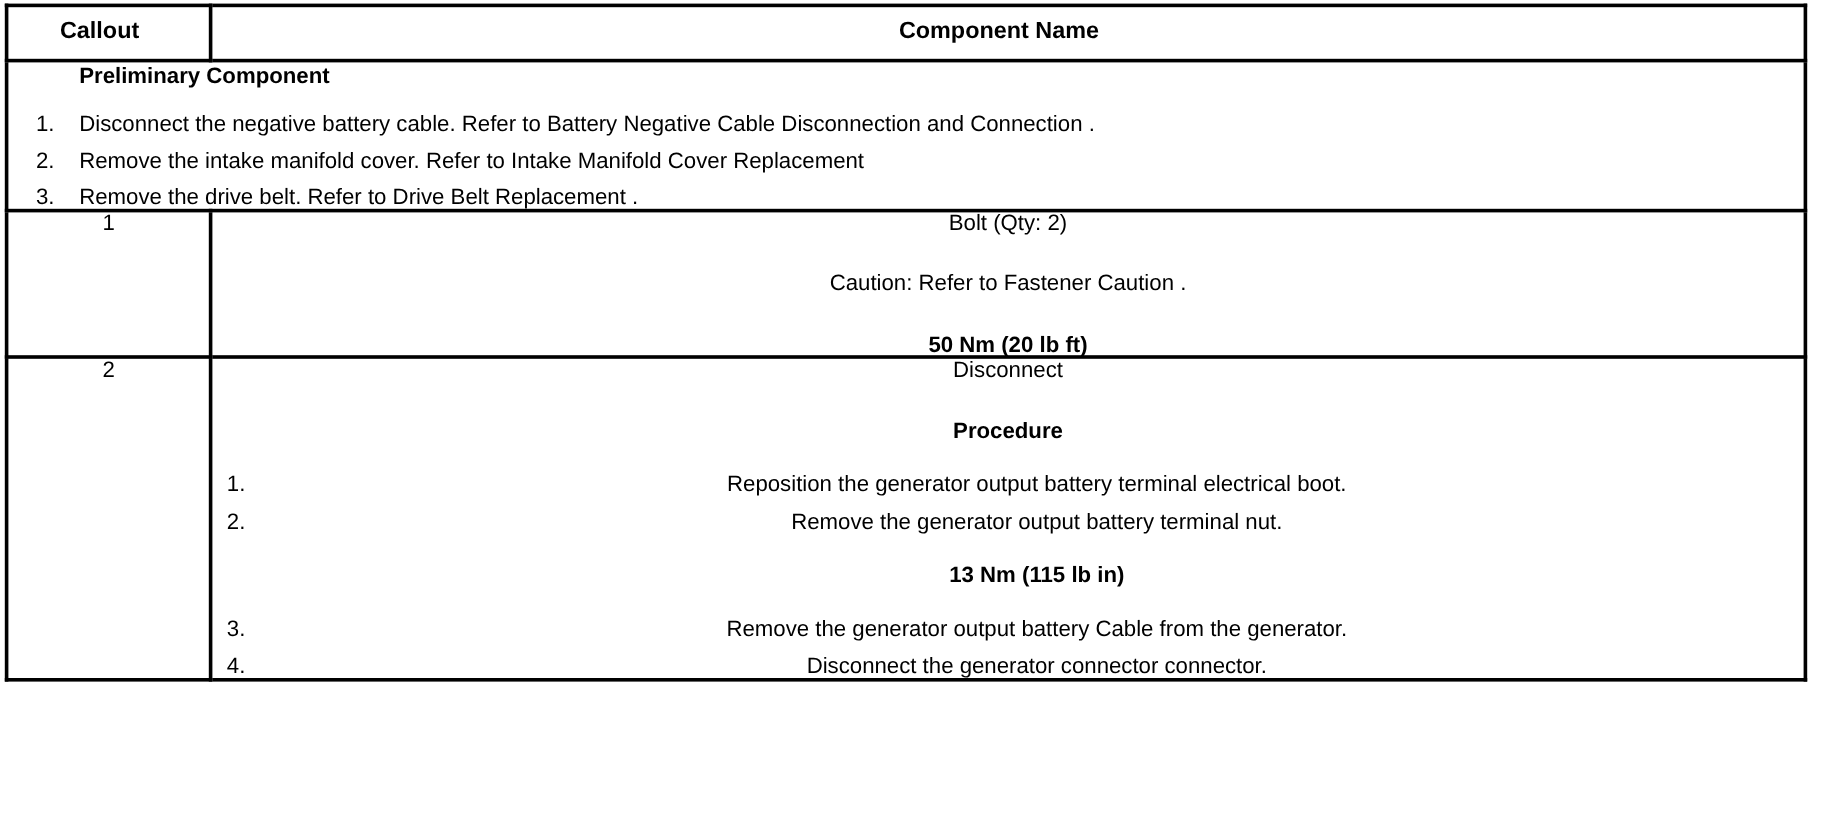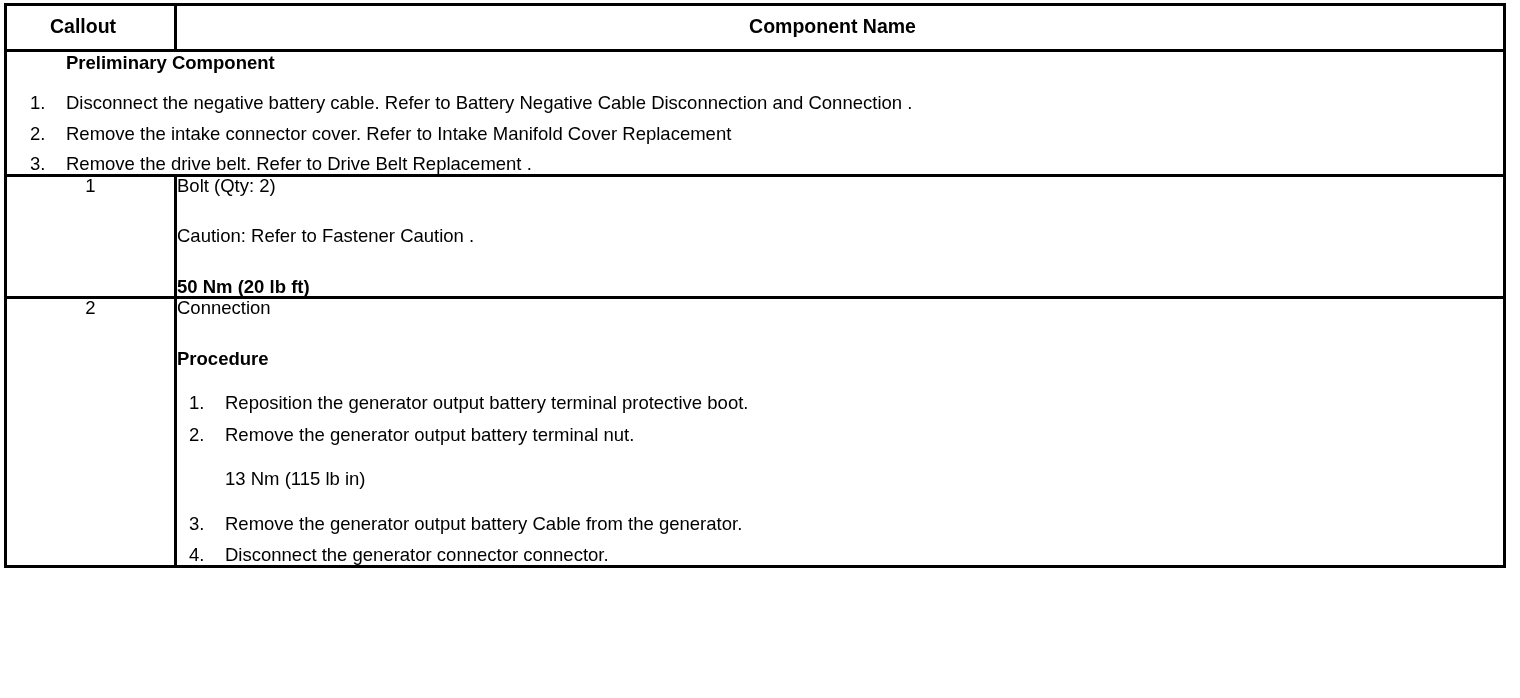--- a/index.html
+++ b/index.html
@@ -77,38 +77,39 @@
   .callout-cell {
     text-align: center;
     vertical-align: middle;
     font-size: 18.5px;
     line-height: 1;
   }
 
   
   .body-cell {
     padding: 10px 0 10px 8px;
+    text-align: center;
   }
   .line {
     font-size: 18.5px;
     line-height: 1;
     white-space: nowrap;
   }
   .line.b { font-weight: bold; }
   .gap-lg { height: 32px; }
   .gap-md { height: 26px; }
 
   .sub-head {
     font-weight: bold;
     font-size: 18.5px;
     line-height: 1;
     white-space: nowrap;
   }
   .torque-indent {
-    font-weight: normal;
+    font-weight: bold;
     font-size: 18.5px;
     line-height: 1;
     margin-left: 48px;
     white-space: nowrap;
   }
 
   .proc-list {
     list-style: none;
     margin: 0;
     padding: 0;
@@ -147,21 +148,21 @@
     <tr>
       <td class="prelim-cell" colspan="2">
         <div class="prelim-title">Preliminary Component</div>
         <ol class="prelim-list">
           <li>
             <span class="num">1.</span>
             <span>Disconnect the negative battery cable. Refer to Battery Negative Cable Disconnection and Connection .</span>
           </li>
           <li>
             <span class="num">2.</span>
-            <span>Remove the intake connector cover. Refer to Intake Manifold Cover Replacement</span>
+            <span>Remove the intake manifold cover. Refer to Intake Manifold Cover Replacement</span>
           </li>
           <li>
             <span class="num">3.</span>
             <span>Remove the drive belt. Refer to Drive Belt Replacement .</span>
           </li>
         </ol>
       </td>
     </tr>
 
     <tr>
@@ -171,28 +172,28 @@
         <div class="gap-lg"></div>
         <div class="line"><span class="b">Caution:</span><span> Refer to Fastener Caution .</span></div>
         <div class="gap-lg"></div>
         <div class="line b">50 Nm (20 lb ft)</div>
       </td>
     </tr>
 
     <tr>
       <td class="callout-cell">2</td>
       <td class="body-cell">
-        <div class="line">Connection</div>
+        <div class="line">Disconnect</div>
         <div class="gap-lg"></div>
         <div class="sub-head">Procedure</div>
         <div class="gap-md"></div>
         <ol class="proc-list">
           <li>
             <span class="num">1.</span>
-            <span>Reposition the generator output battery terminal protective boot.</span>
+            <span>Reposition the generator output battery terminal electrical boot.</span>
           </li>
           <li>
             <span class="num">2.</span>
             <span>Remove the generator output battery terminal nut.</span>
           </li>
         </ol>
         <div class="gap-md"></div>
         <div class="torque-indent">13 Nm (115 lb in)</div>
         <div class="gap-md"></div>
         <ol class="proc-list">

